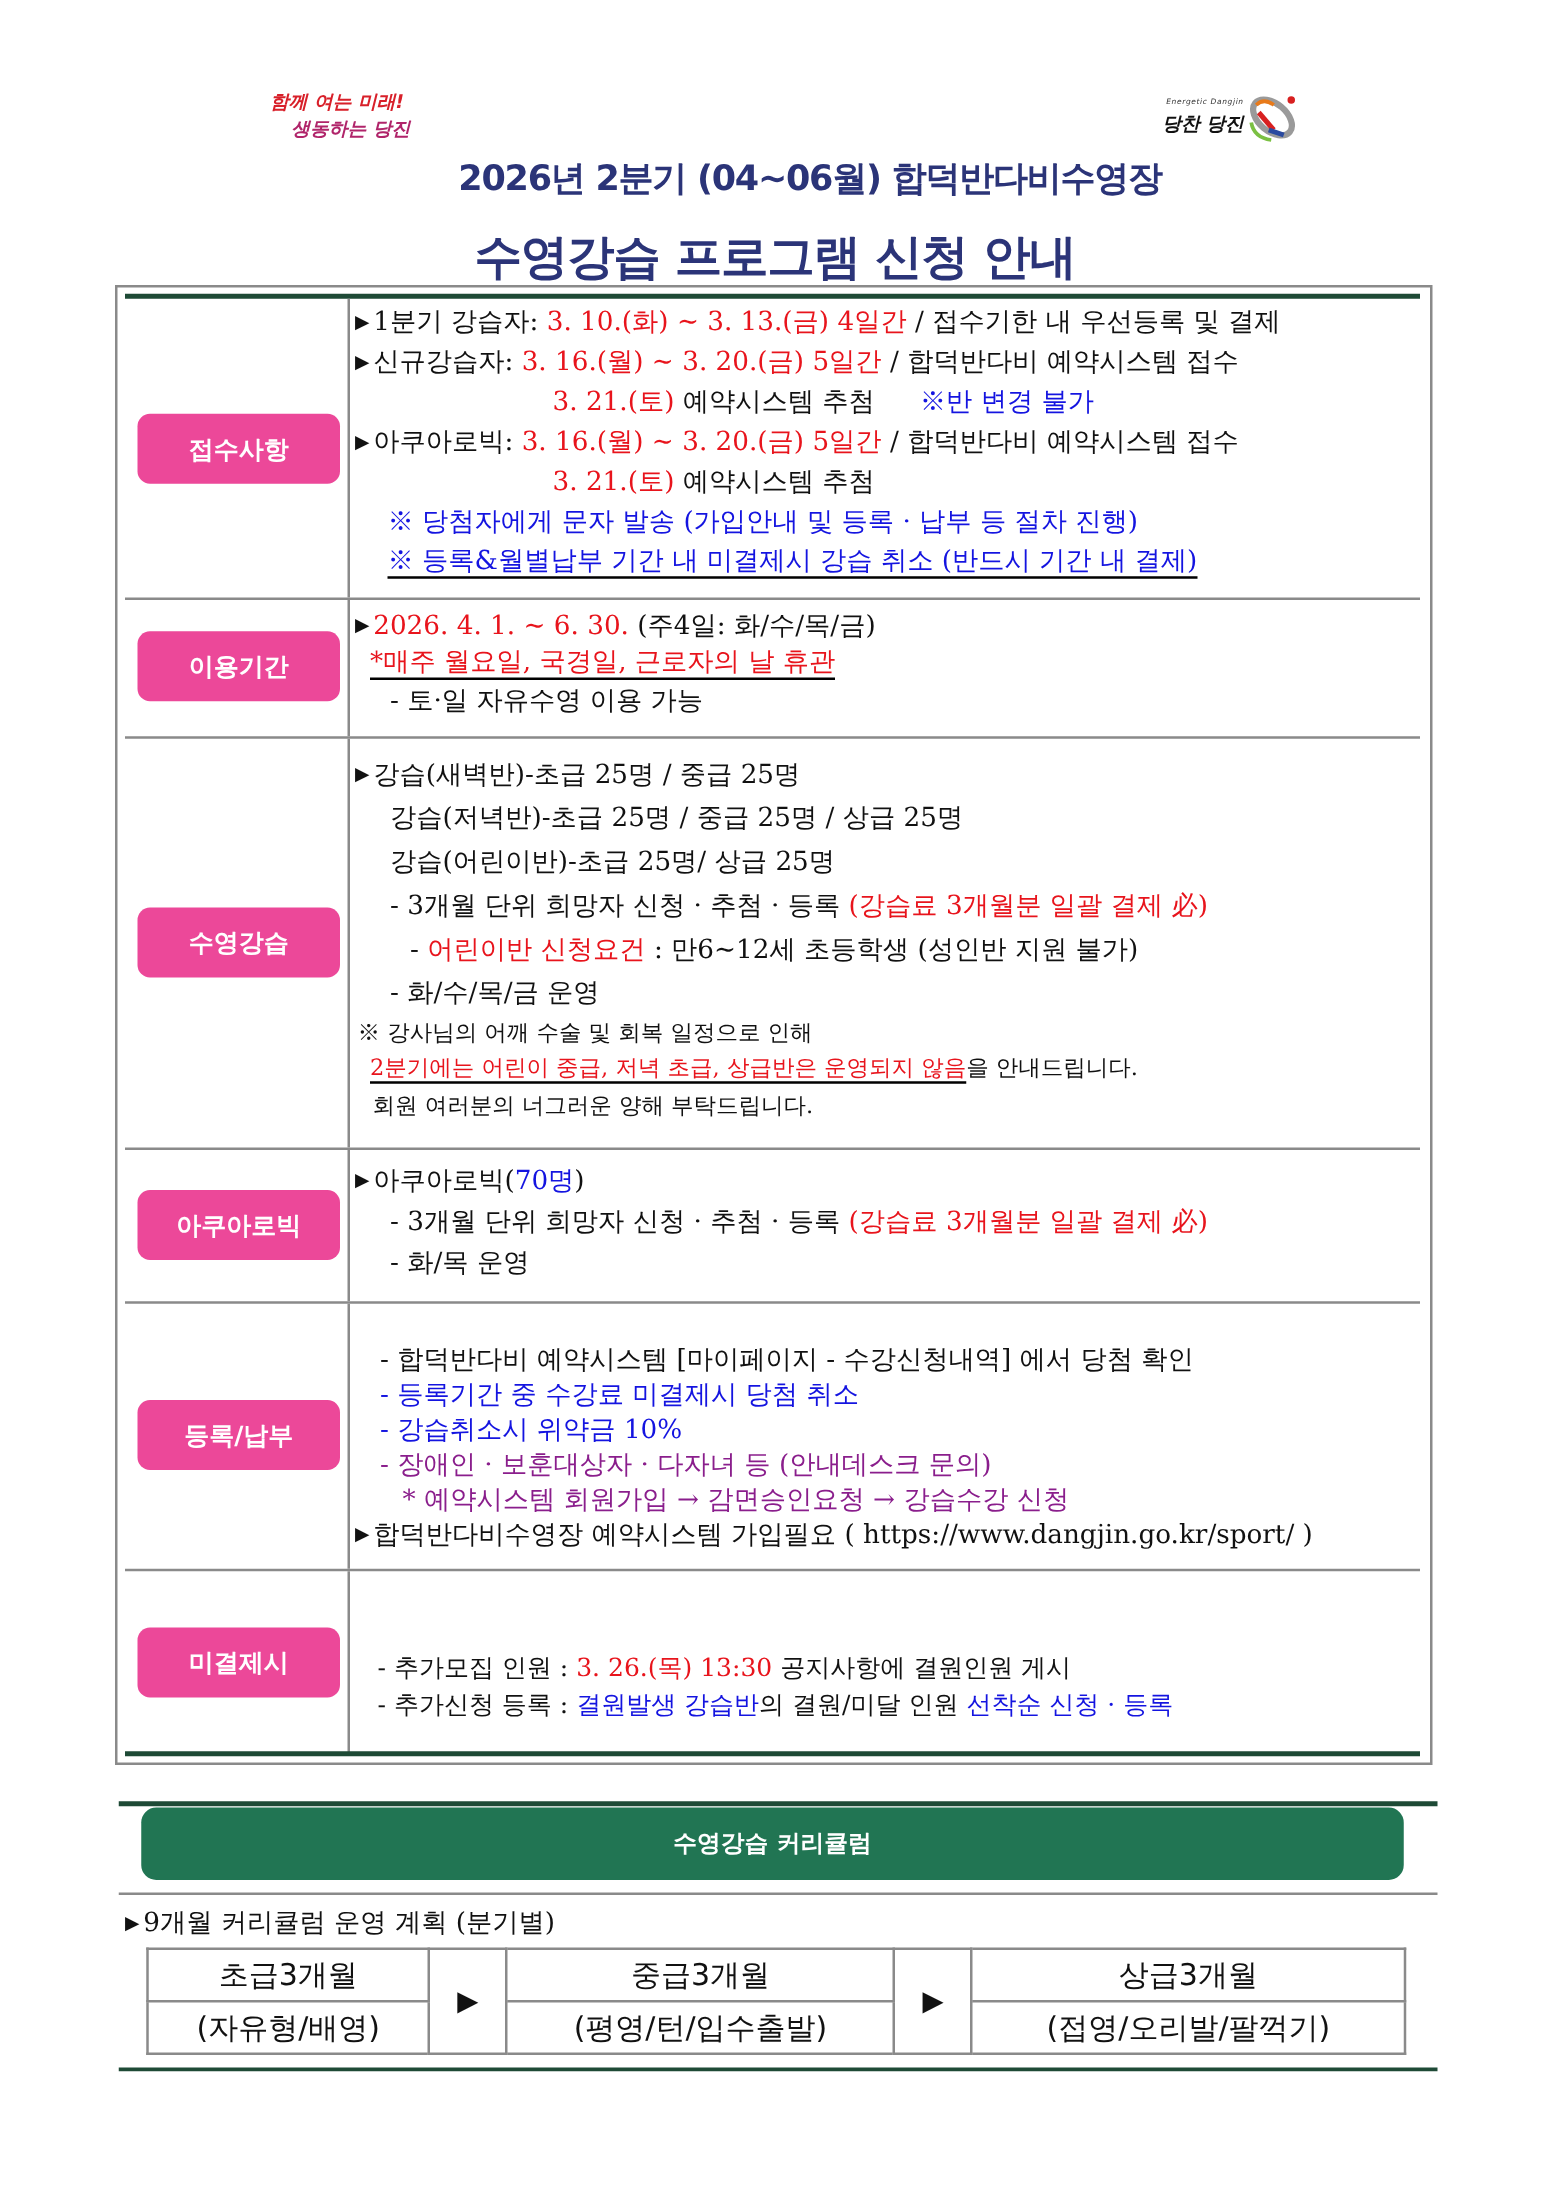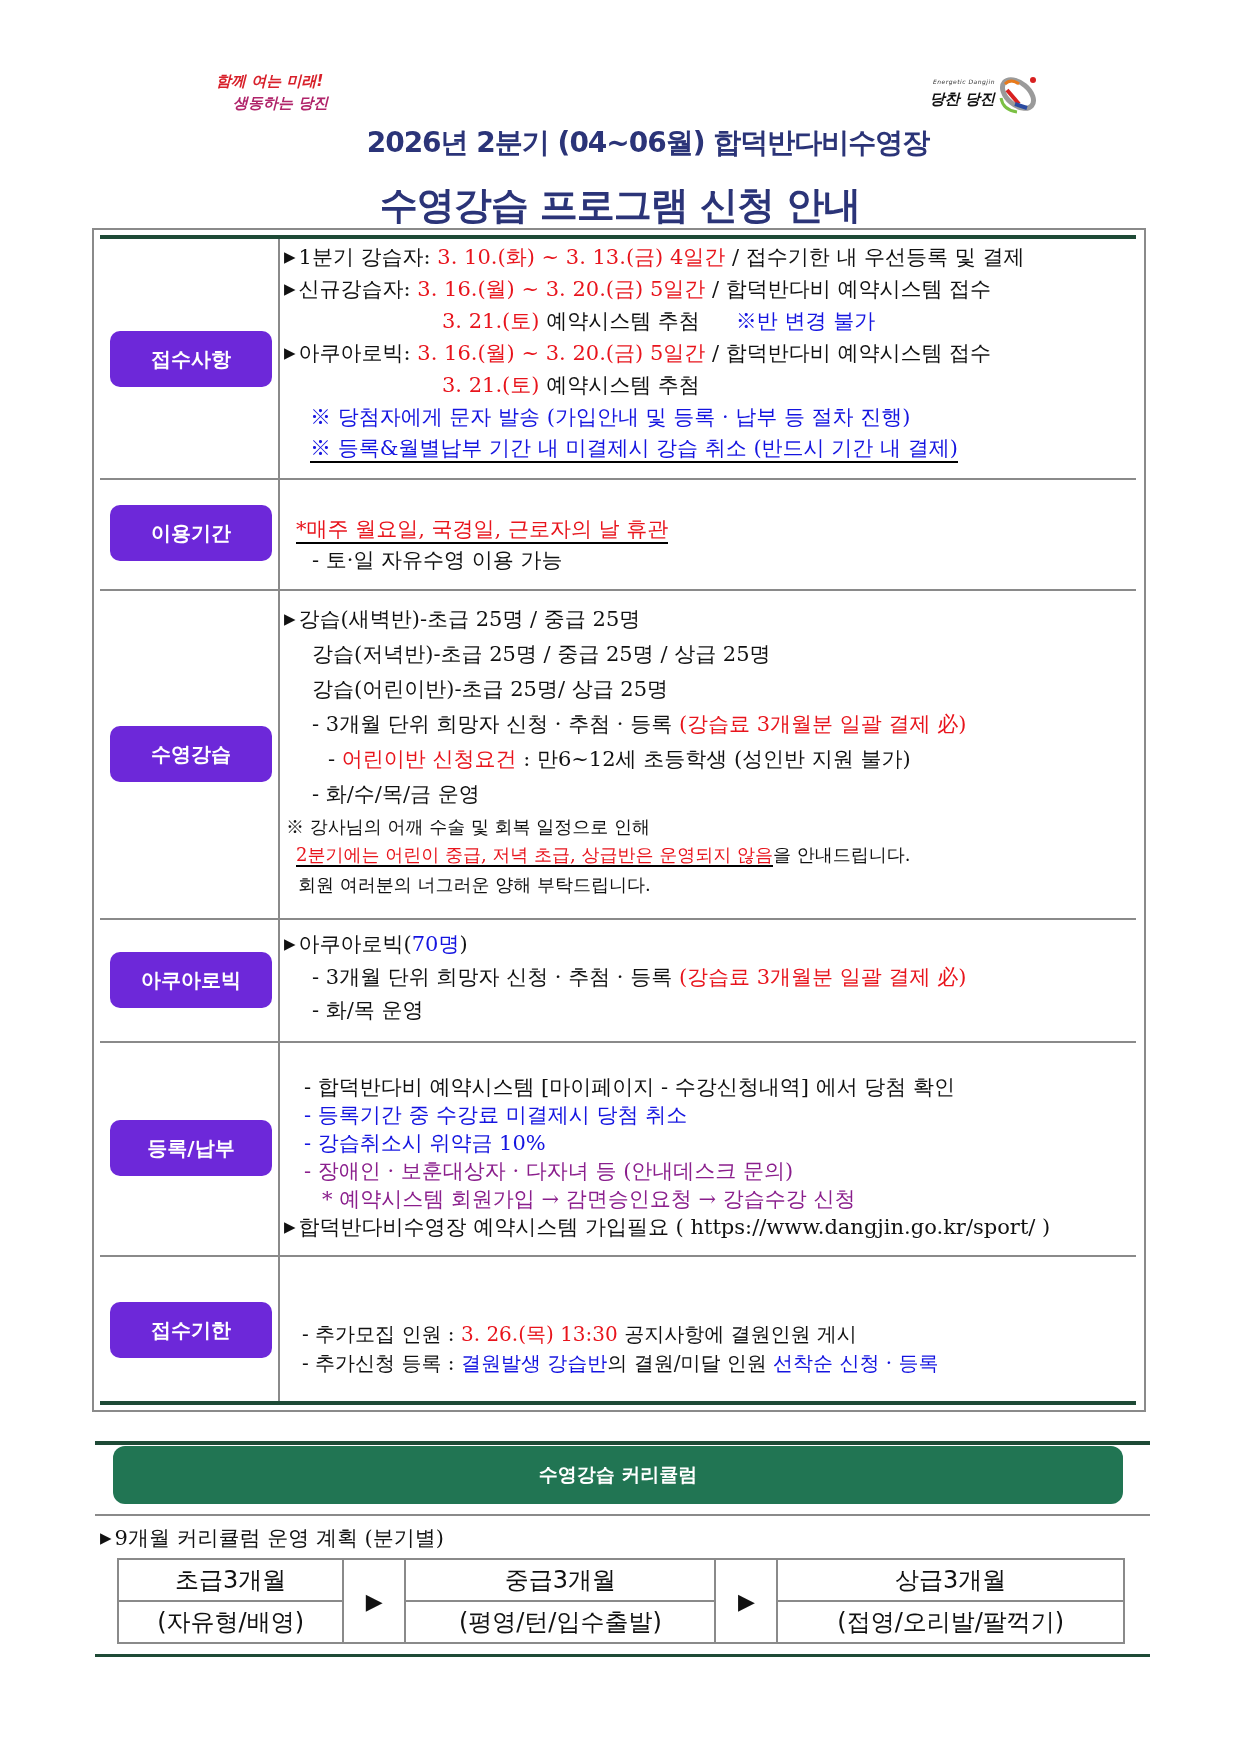--- a/index.html
+++ b/index.html
@@ -24,21 +24,21 @@
            font-weight: bold; color: #2b3478; letter-spacing: -1px; }
   .title.t1 { top: 124px; font-size: 28px; margin-left: 28px; }
   .title.t2 { top: 180px; font-size: 38px; }
 
   
   .outer { left: 92px; top: 228px; width: 1054px; height: 1184px; border: 2px solid #8a8a8a; box-sizing: border-box; }
   .gline { position: absolute; left: 100px; width: 1036px; height: 4px; background: #1e4a36; }
   .row { position: absolute; left: 100px; width: 1036px; border-bottom: 2px solid #8a8a8a; box-sizing: border-box; }
   .row.last { border-bottom: none; }
   .row .lcell { position: absolute; left: 0; top: 0; bottom: 0; width: 180px; border-right: 2px solid #8a8a8a; box-sizing: border-box; }
-  .label { position: absolute; left: 10px; width: 162px; height: 56px; background: #6d28d9; border-radius: 10px;
+  .label { position: absolute; left: 10px; width: 162px; height: 56px; background: #ec4899; border-radius: 10px;
            color: #fff; font-family: "DejaVu Sans", sans-serif; font-weight: bold; font-size: 20px;
            display: flex; align-items: center; justify-content: center; letter-spacing: 0; }
   .rcell { position: absolute; left: 190px; right: 0; top: 0; bottom: 0; font-size: 21px; }
   .line { position: absolute; white-space: nowrap; line-height: 28px; }
   .tri { font-size: 15px; display: inline-block; vertical-align: 2px; margin-right: 3px; }
   .red { color: #e8141c; }
   .blue { color: #1414e0; }
   .purple { color: #8a1e8c; }
   .small { font-size: 18px; }
 
@@ -105,20 +105,23 @@
     <div class="line blue" style="top:164px; left:20px">※ 당첨자에게 문자 발송 (가입안내 및 등록 · 납부 등 절차 진행)</div>
     <div class="line blue" style="top:196px; left:20px; border-bottom:2px solid #000; line-height:26px;">※ 등록&amp;월별납부 기간 내 미결제시 강습 취소 (반드시 기간 내 결제)</div>
   </div>
 </div>
 
 <div class="row" style="top:480px; height:111px;">
   <div class="lcell">
     <div class="label" style="top:25px">이용기간</div>
   </div>
   <div class="rcell">
+    <div class="line" style="top:6px; left:-6px">
+      <span class="tri">▶</span><span class="red">2026. 4. 1. ~  6. 30.</span><span> (주4일: 화/수/목/금)</span>
+    </div>
     <div class="line red" style="top:36px; left:6px; border-bottom:2px solid #000; line-height:26px;">*매주 월요일, 국경일, 근로자의 날 휴관</div>
     <div class="line" style="top:66px; left:22px">- 토·일 자유수영 이용 가능</div>
   </div>
 </div>
 
 <div class="row" style="top:591px; height:329px;">
   <div class="lcell">
     <div class="label" style="top:135px">수영강습</div>
   </div>
   <div class="rcell">
@@ -168,21 +171,21 @@
     <div class="line purple" style="top:114px; left:14px">- 장애인 · 보훈대상자 · 다자녀 등 (안내데스크 문의)</div>
     <div class="line purple" style="top:142px; left:32px">*  예약시스템 회원가입 → 감면승인요청 → 강습수강 신청</div>
     <div class="line" style="top:170px; left:-6px">
       <span class="tri">▶</span><span>합덕반다비수영장 예약시스템 가입필요 ( https://www.dangjin.go.kr/sport/ )</span>
     </div>
   </div>
 </div>
 
 <div class="row last" style="top:1257px; height:147px;">
   <div class="lcell">
-    <div class="label" style="top:45px">접수기한</div>
+    <div class="label" style="top:45px">미결제시</div>
   </div>
   <div class="rcell">
     <div class="line small" style="top:63px; left:12px; font-size:20px">
       <span>- 추가모집 인원 : </span><span class="red">3. 26.(목) 13:30</span><span> 공지사항에 결원인원 게시</span>
     </div>
     <div class="line small" style="top:92px; left:12px; font-size:20px">
       <span>- 추가신청 등록 : </span><span class="blue">결원발생 강습반</span><span>의 결원/미달 인원 </span><span class="blue">선착순 신청 · 등록</span>
     </div>
   </div>
 </div>

